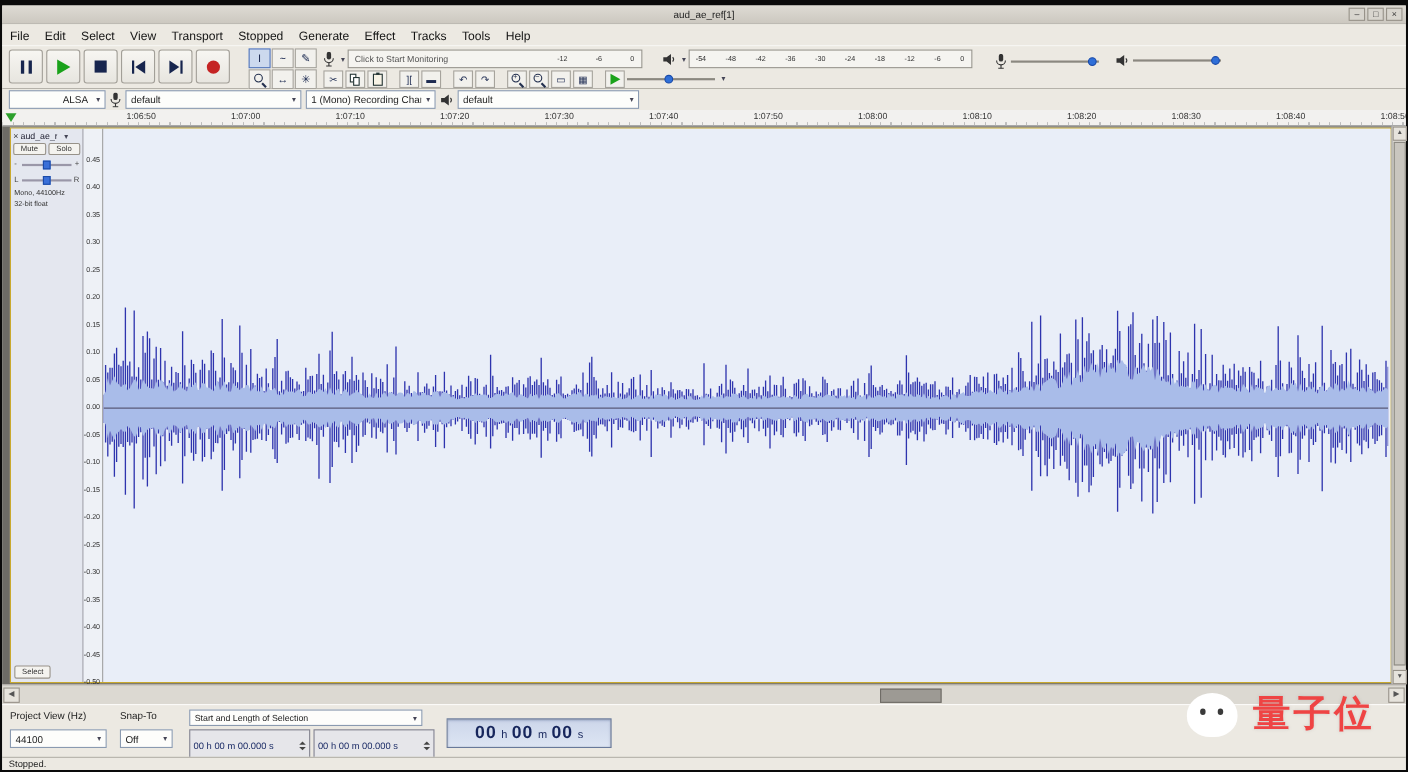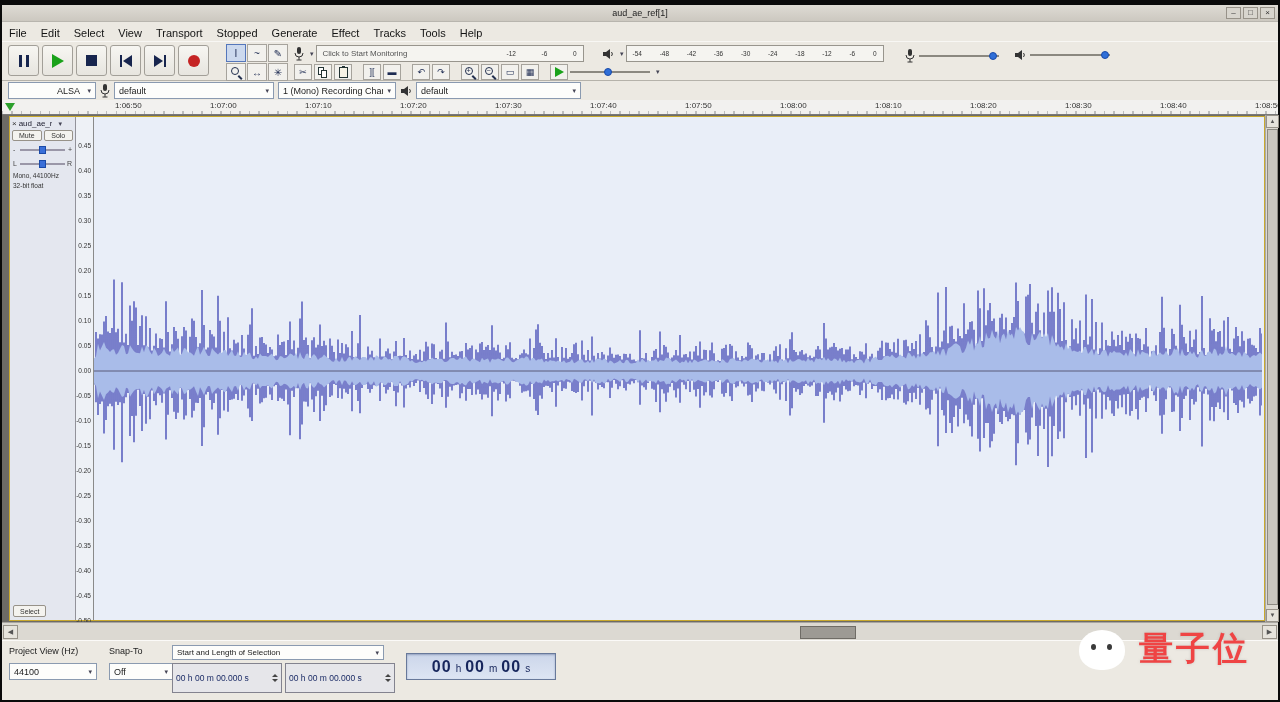--- a/index.html
+++ b/index.html
@@ -127,21 +127,21 @@
   font-size:7px;color:#555;text-align:center;line-height:12px;}
 #hscroll-left{left:1px;} #hscroll-right{right:1px;}
 #hscroll-thumb{position:absolute;left:798px;top:3px;width:56px;height:13px;background:#9d9a94;border:1px solid #6f6c66;}
 
 
 #sel-bar{position:absolute;left:0;top:635px;width:100%;height:48px;background:#ece9e2;border-top:1px solid #fbfaf8;}
 .sel-label{position:absolute;font-size:9px;color:#222;}
 #rate-label{left:7px;top:5px;} #snap-label{left:107px;top:5px;}
 #sel-mode{position:absolute;left:170px;top:4px;width:212px;height:15px;font-size:8px;}
 #rate-select{position:absolute;left:7px;top:22px;width:88px;}
-#snap-select{position:absolute;left:107px;top:22px;width:64px;}
+#snap-select{position:absolute;left:107px;top:22px;width:48px;}
 .time-field{position:absolute;top:22px;height:18px;background:#e6e6ea;border:1px solid #83838f;
   display:flex;align-items:center;font-size:8.5px;color:#1b2b66;padding:14px 3px;}
 #sel-start{left:170px;width:110px;} #sel-len{left:283px;width:110px;}
 .spin{margin-left:auto;display:flex;flex-direction:column;gap:2px;}
 .spin i{width:0;height:0;border-left:3px solid transparent;border-right:3px solid transparent;}
 .spin .up{border-bottom:3px solid #444;} .spin .dn{border-top:3px solid #444;}
 #audio-pos{position:absolute;left:404px;top:12px;width:150px;height:27px;
   background:linear-gradient(#ccd6ea,#dde5f3);border:1px solid #68799a;box-shadow:inset 0 1px 2px rgba(40,60,110,.35);
   display:flex;align-items:center;justify-content:center;gap:4px;color:#17265c;}
 .ap-num{font-size:16px;font-weight:bold;letter-spacing:1px;}
@@ -485,20 +485,23 @@
       <div id="audio-pos">
         <span class="ap-num">00</span>
         <span class="ap-unit">h</span>
         <span class="ap-num">00</span>
         <span class="ap-unit">m</span>
         <span class="ap-num">00</span>
         <span class="ap-unit">s</span>
       </div>
     </div>
 
+    <div id="status-bar">
+      <span>Stopped.</span>
+    </div>
   </div>
 
   <div id="watermark">
     <span id="wm-logo">
       <span class="head"></span>
         <span class="eye l"></span>
         <span class="eye r"></span>
     </span>
     <span id="wm-text">量子位</span>
   </div>

